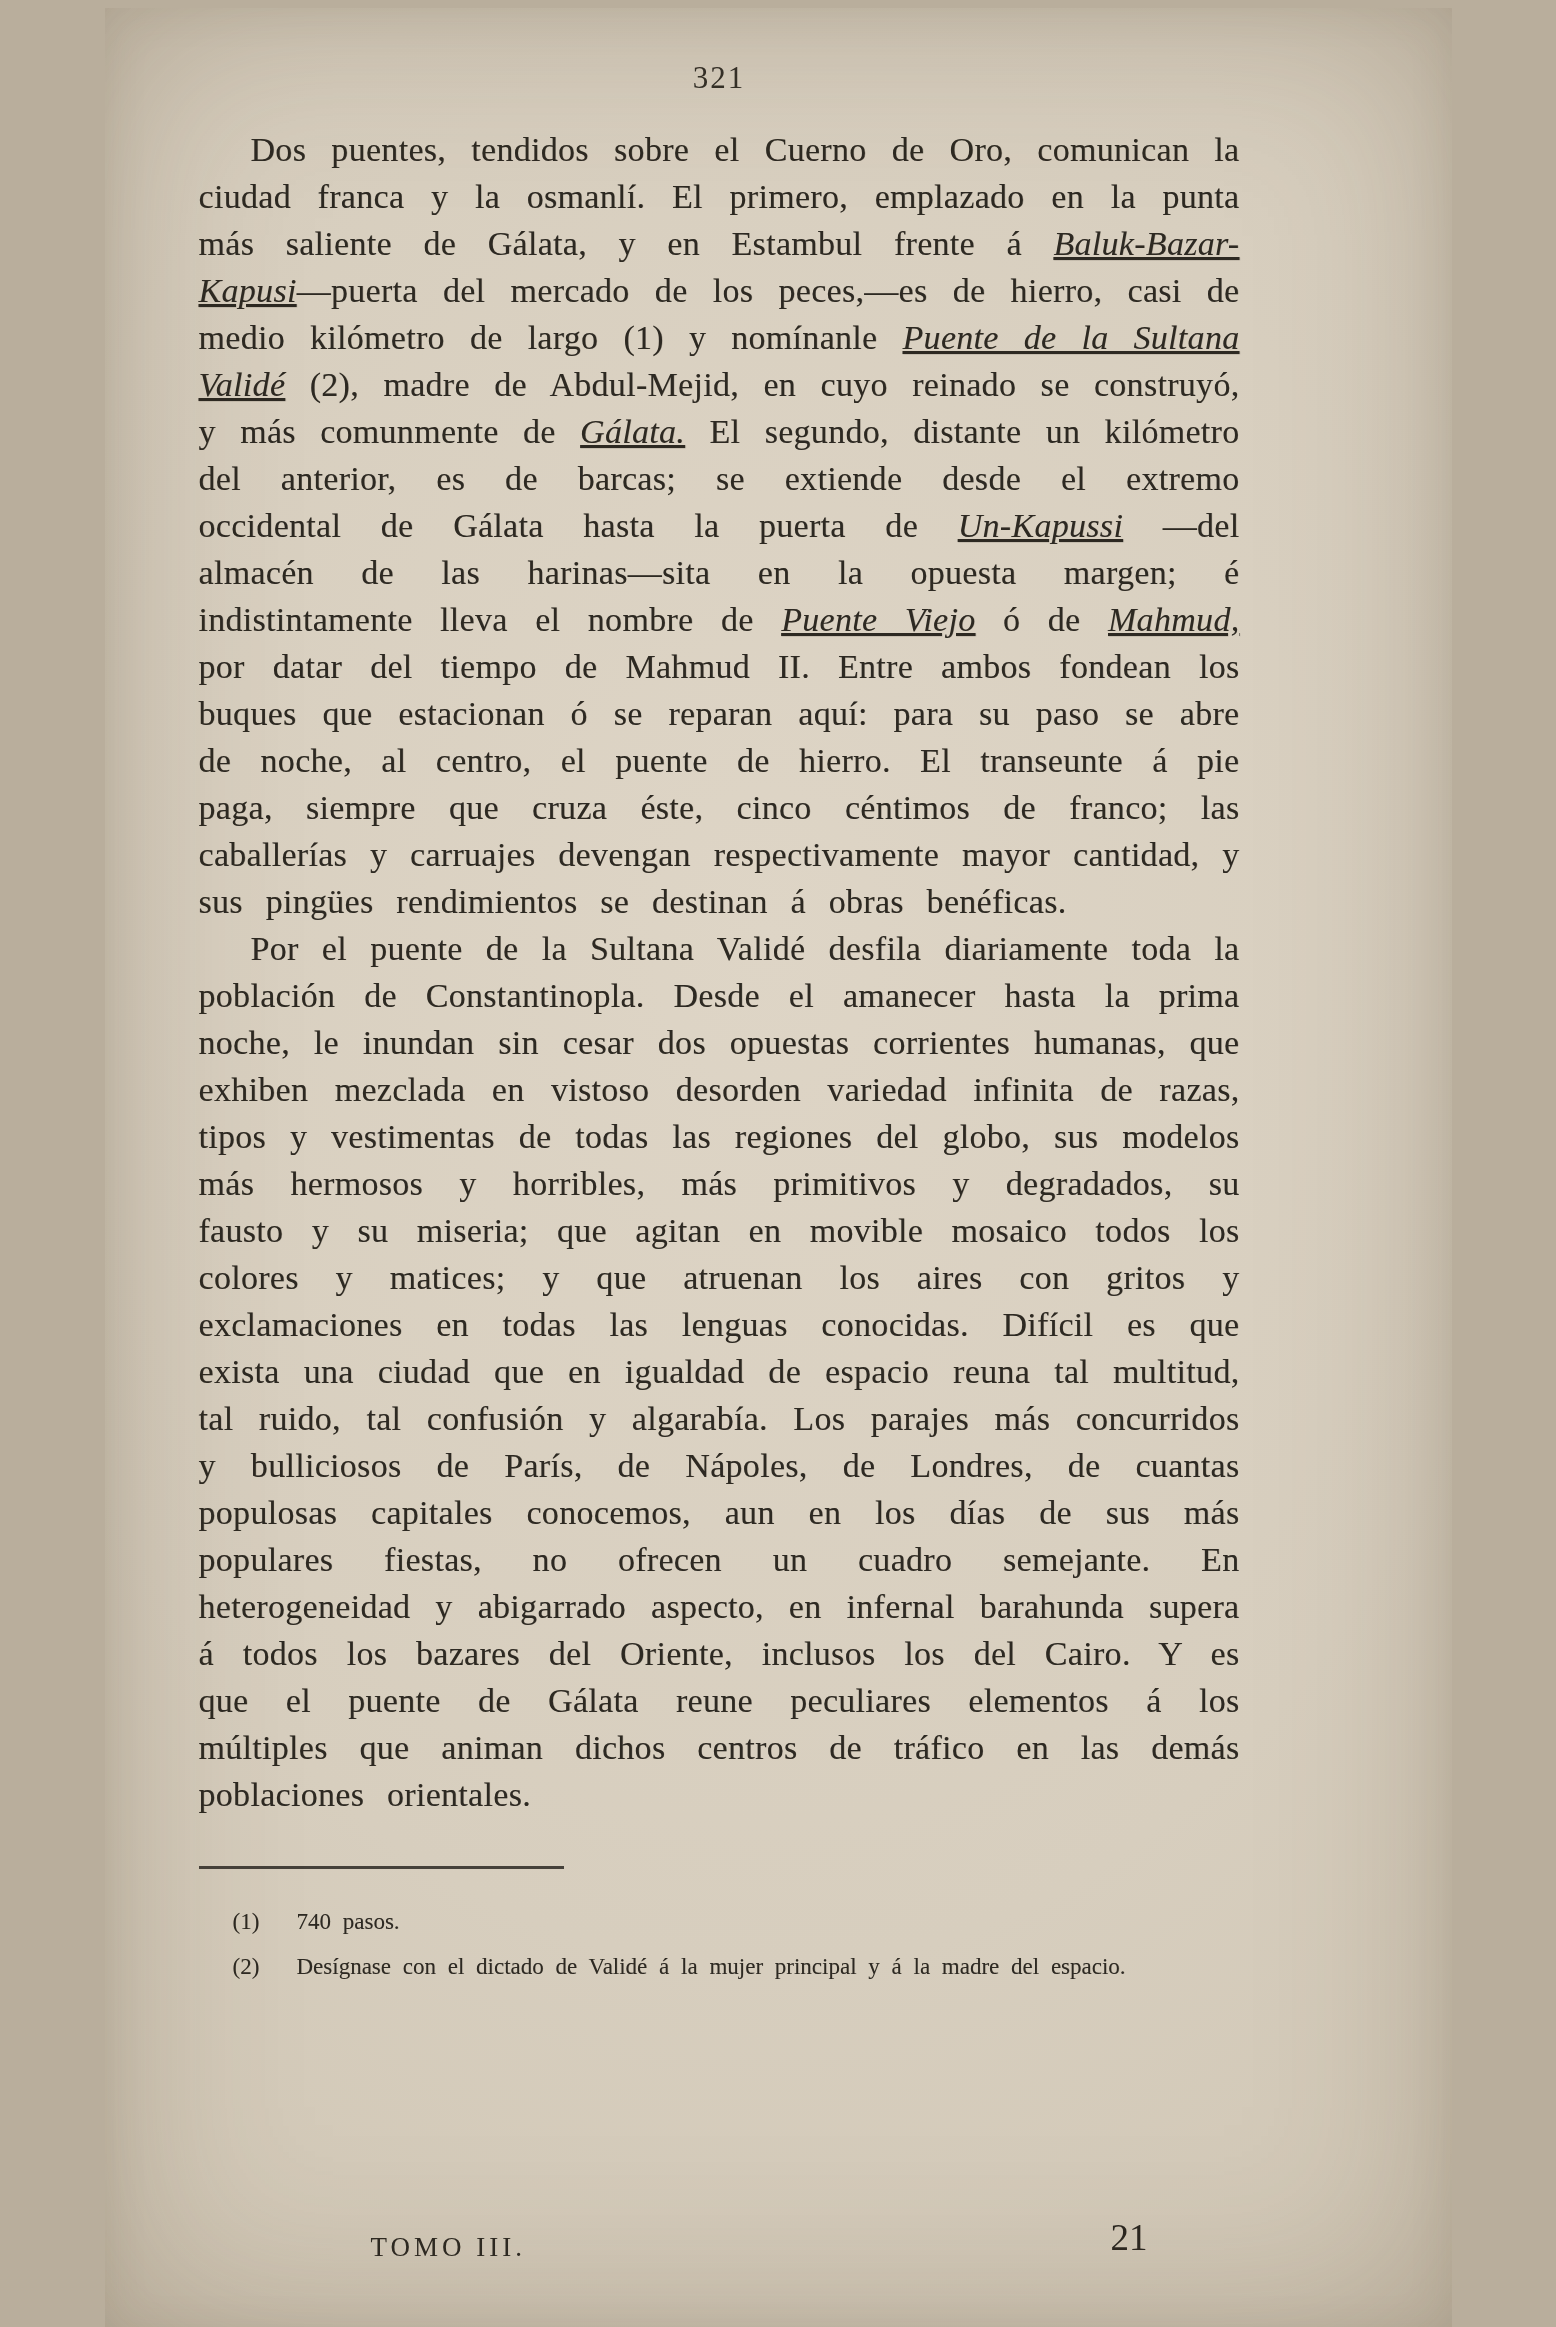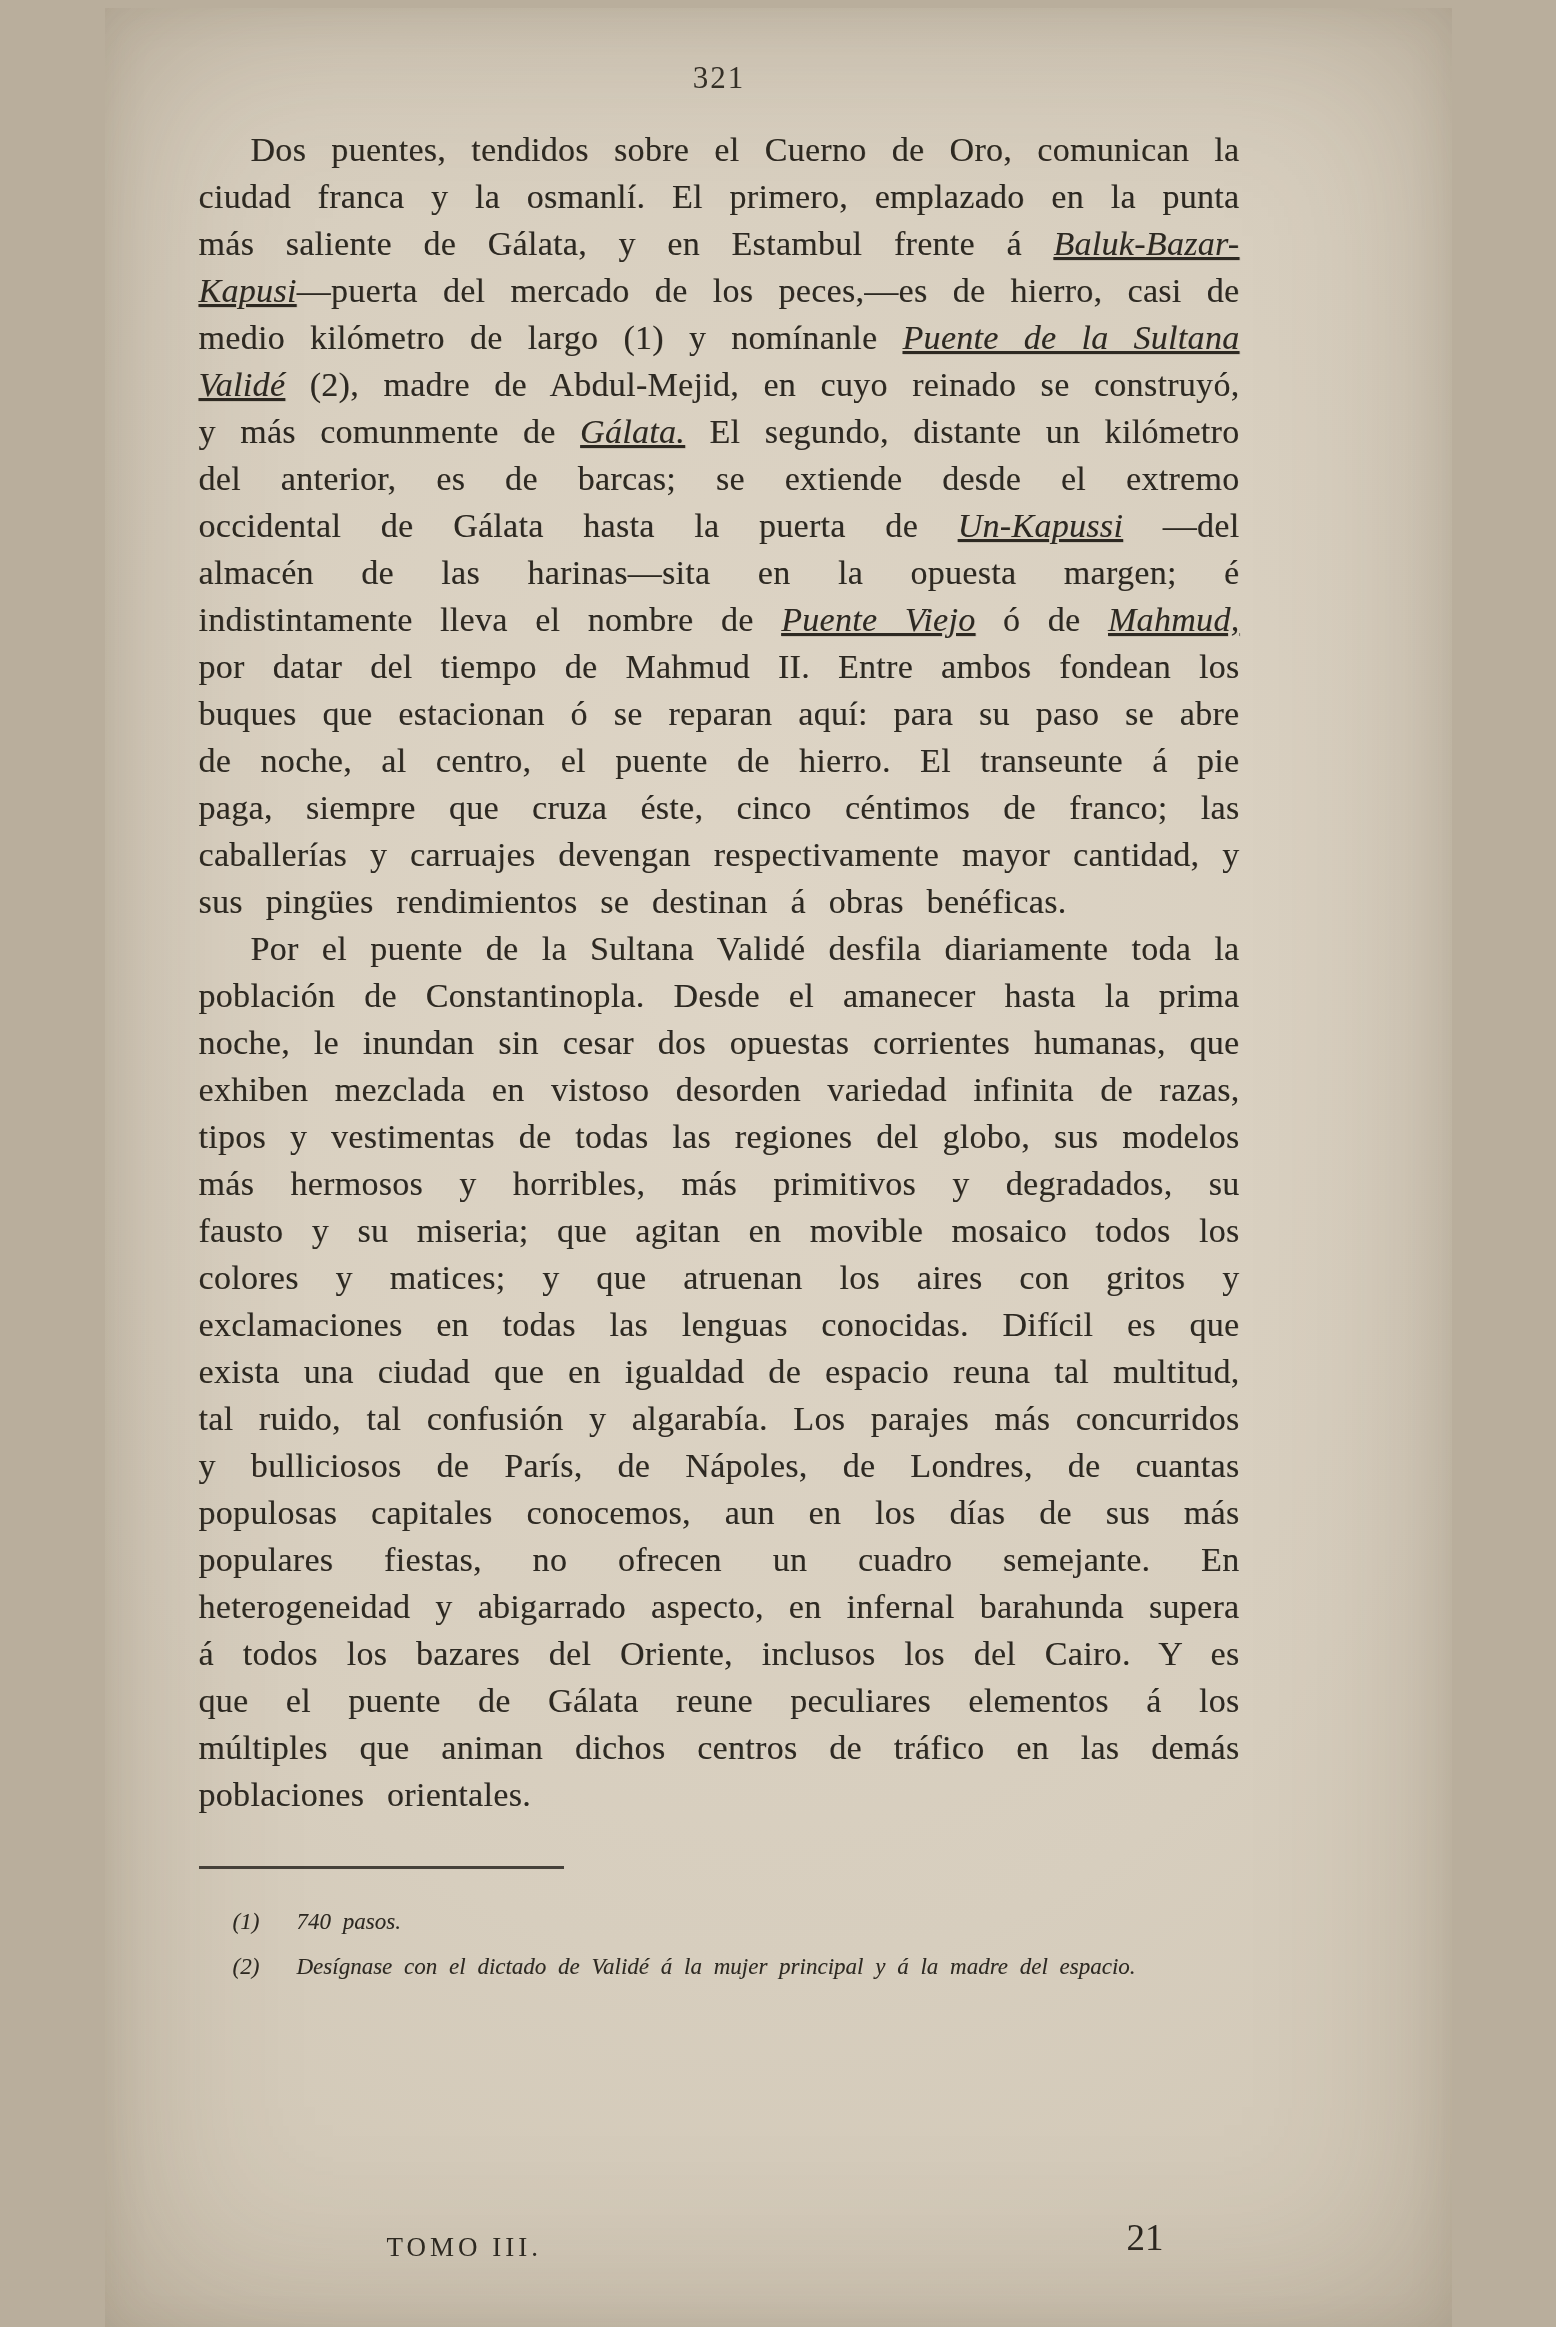--- a/index.html
+++ b/index.html
@@ -68,30 +68,30 @@
   }
 
   .footnotes {
     margin: 30px 200px 0 128px;
     font-size: 23px;
     line-height: 45px;
     word-spacing: 6px;
     text-shadow: 0.3px 0.3px 0 rgba(45, 40, 30, 0.25);
   }
 
-  .footnote { white-space: normal; font-style: italic; }
+  .footnote { white-space: normal; }
 
   .fn-label {
     display: inline-block;
     min-width: 64px;
   }
 
   .page-footer {
     position: absolute;
-    left: 94px;
+    left: 78px;
     right: 212px;
     top: 2208px;
     height: 80px;
   }
 
   .volume-label {
     position: absolute;
     left: 188px;
     top: 16px;
     font-size: 27px;

